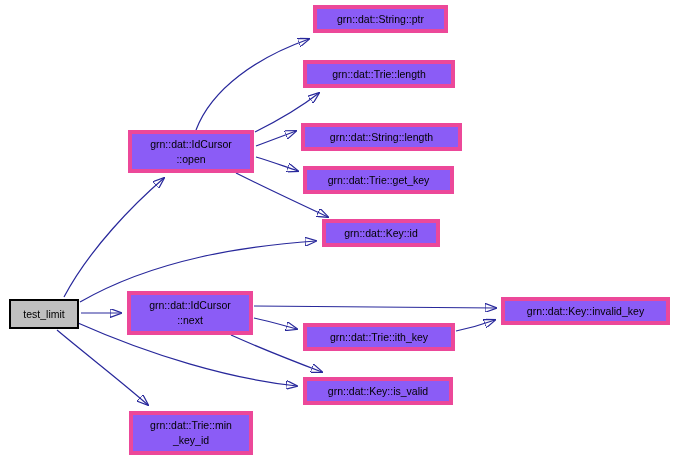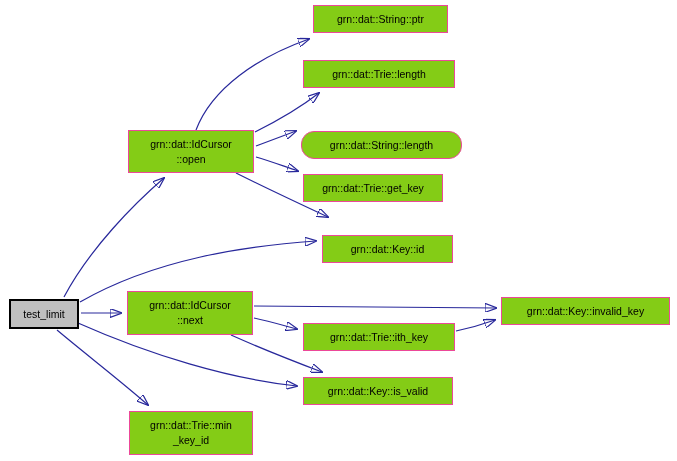--- a/index.html
+++ b/index.html
@@ -22,22 +22,22 @@
     pointer-events: none;
   }
   .edges path {
     fill: none;
     stroke: #28289b;
     stroke-width: 1.2;
   }
   .node {
     position: absolute;
     box-sizing: border-box;
-    background: #84cc16;
-    border: 1px solid #ec4899;
+    background: #8b5cf6;
+    border: 4px solid #ec4899;
     color: #000000;
     font-size: 10.5px;
     line-height: 1.4;
     display: flex;
     align-items: center;
     justify-content: center;
     text-align: center;
     white-space: pre-line;
     cursor: pointer;
   }
@@ -76,25 +76,25 @@
 
   <div class="node highlight" style="left:9px; top:299px; width:70px; height:30px;">test_limit</div>
 
   <div class="node" style="left:128px; top:130px; width:126px; height:43px;">grn::dat::IdCursor
 ::open</div>
 
   <div class="node" style="left:313px; top:5px; width:135px; height:28px;">grn::dat::String::ptr</div>
 
   <div class="node" style="left:303px; top:60px; width:152px; height:28px;">grn::dat::Trie::length</div>
 
-  <div class="node" style="left:301px; top:131px; width:161px; height:28px;border-radius:13px;">grn::dat::String::length</div>
+  <div class="node" style="left:301px; top:123px; width:161px; height:28px;">grn::dat::String::length</div>
 
-  <div class="node" style="left:303px; top:166px; width:140px; height:28px;margin-top:8px;">grn::dat::Trie::get_key</div>
+  <div class="node" style="left:303px; top:166px; width:151px; height:28px;">grn::dat::Trie::get_key</div>
 
-  <div class="node" style="left:322px; top:235px; width:131px; height:28px;">grn::dat::Key::id</div>
+  <div class="node" style="left:322px; top:219px; width:118px; height:28px;">grn::dat::Key::id</div>
 
   <div class="node" style="left:127px; top:291px; width:126px; height:44px;">grn::dat::IdCursor
 ::next</div>
 
   <div class="node" style="left:303px; top:323px; width:152px; height:28px;">grn::dat::Trie::ith_key</div>
 
   <div class="node" style="left:303px; top:377px; width:150px; height:28px;">grn::dat::Key::is_valid</div>
 
   <div class="node" style="left:501px; top:297px; width:169px; height:28px;">grn::dat::Key::invalid_key</div>
 

